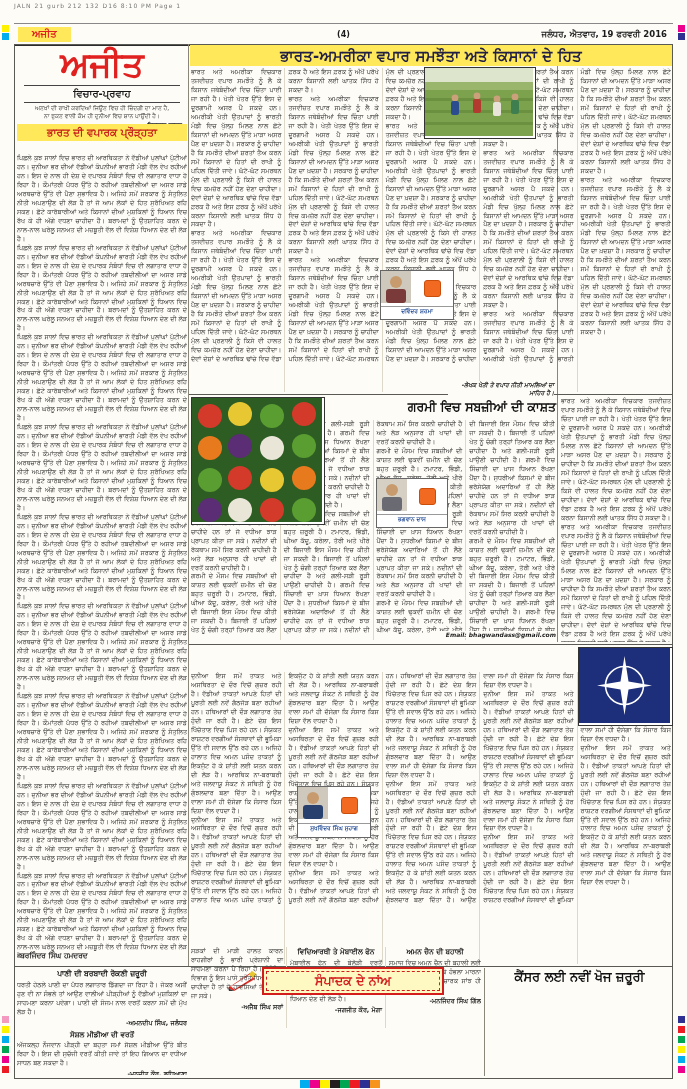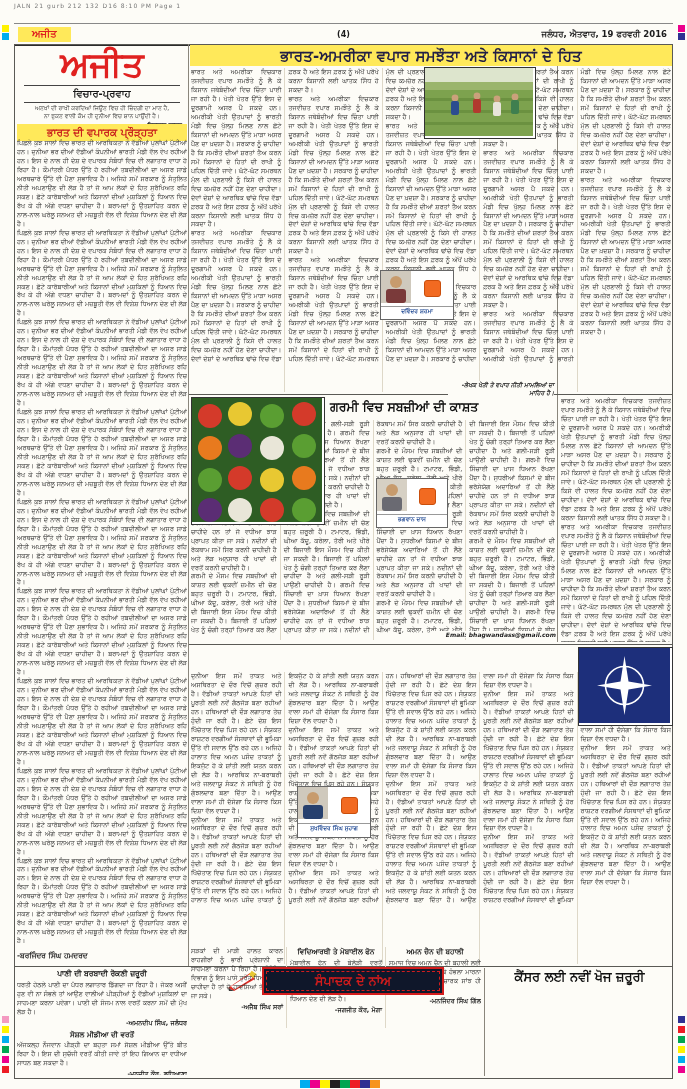--- a/index.html
+++ b/index.html
@@ -25,21 +25,21 @@
   .ed-head{font-size:10.5px;font-weight:800;color:#c9201d;}
   .art-head{font-weight:800;color:#111;}
   .author-box{position:absolute;background:#fff;border:1px solid #666;display:flex;flex-wrap:wrap;z-index:6;}
   .ab-photo{width:30px;height:32px;display:block;}
   .ab-logo-wrap{flex:1;display:flex;align-items:center;justify-content:center;background:#fff;}
   .ab-logo{width:15px;height:15px;background:#f26a21;border-radius:3px;border:1px solid #c94e0c;}
   .ab-name{width:100%;text-align:center;font-size:5.8px;font-weight:bold;color:#16418f;line-height:1.1;padding:1px 0;border-top:1px solid #999;}
   .photo-frame{position:absolute;border:1px solid #333;background:#fff;z-index:5;}
   .credit{font-style:italic;font-weight:bold;font-size:6px;text-align:right;background:#fdfcf7;z-index:6;}
   .letters-title-box{position:absolute;border:2px solid #d31c1c;outline:1px dashed #d31c1c;outline-offset:-5px;
-        background:#0f172a;display:flex;align-items:center;justify-content:center;z-index:6;}
+        background:#fef9c3;display:flex;align-items:center;justify-content:center;z-index:6;}
   .letters-title{font-size:12.5px;font-weight:800;color:#d31c1c;white-space:nowrap;}
   .bl-head{font-size:7.6px;font-weight:800;text-align:center;margin-bottom:2px;color:#111;}
   .cmyk span{font-size:6px;font-weight:bold;margin-right:4px;}
 </style>
 </head>
 <body>
 
 <div class="page">
 
   <div class="reg" style="left:2px;top:25px;background:#fff200"></div>
@@ -86,21 +86,21 @@
     <div class="tagline">ਅਣਖਾਂ ਦੀ ਰਾਖੀ ਕਰਦਿਆਂ ਜਿਊਣ ਵਿਚ ਹੀ ਜ਼ਿੰਦਗੀ ਦਾ ਮਾਣ ਹੈ,</div>
     <div class="tagline">ਨਾ ਝੁਕਣ ਵਾਲੀ ਕੌਮ ਹੀ ਦੁਨੀਆ ਵਿਚ ਸ਼ਾਨ ਪਾਉਂਦੀ ਹੈ।</div>
     <div class="tagline-author" style="padding-right:6px;">-ਇਕਬਾਲ ਸਾਗਰ</div>
     <div style="height:1px;background:#444;margin:3px 2px 0;"></div>
   </div>
 
   <div class="abs yellowbar" style="left:17px;top:124px;width:170px;height:17px;">
     <span class="ed-head">ਭਾਰਤ ਦੀ ਵਪਾਰਕ ਪ੍ਰੌੜ੍ਹਤਾ</span>
   </div>
 
-  <div class="abs bt clip" style="left:17px;top:139px;width:170px;height:804px;">
+  <div class="abs bt clip" style="left:17px;top:154px;width:170px;height:804px;">
     <div>ਪਿਛਲੇ ਕੁਝ ਸਾਲਾਂ ਵਿਚ ਭਾਰਤ ਦੀ ਆਰਥਿਕਤਾ ਨੇ ਵੱਡੀਆਂ ਪੁਲਾਂਘਾਂ ਪੁੱਟੀਆਂ ਹਨ। ਦੁਨੀਆ ਭਰ ਦੀਆਂ ਵੱਡੀਆਂ ਕੰਪਨੀਆਂ ਭਾਰਤੀ ਮੰਡੀ ਵੱਲ ਵੇਖ ਰਹੀਆਂ ਹਨ। ਇਸ ਦੇ ਨਾਲ ਹੀ ਦੇਸ਼ ਦੇ ਵਪਾਰਕ ਸੰਬੰਧਾਂ ਵਿਚ ਵੀ ਲਗਾਤਾਰ ਵਾਧਾ ਹੋ ਰਿਹਾ ਹੈ। ਕੌਮਾਂਤਰੀ ਪੱਧਰ ਉੱਤੇ ਹੋ ਰਹੀਆਂ ਤਬਦੀਲੀਆਂ ਦਾ ਅਸਰ ਸਾਡੇ ਅਰਥਚਾਰੇ ਉੱਤੇ ਵੀ ਪੈਣਾ ਸੁਭਾਵਿਕ ਹੈ। ਅਜਿਹੇ ਸਮੇਂ ਸਰਕਾਰ ਨੂੰ ਸੰਤੁਲਿਤ ਨੀਤੀ ਅਪਣਾਉਣ ਦੀ ਲੋੜ ਹੈ ਤਾਂ ਜੋ ਆਮ ਲੋਕਾਂ ਦੇ ਹਿਤ ਸੁਰੱਖਿਅਤ ਰਹਿ ਸਕਣ। ਛੋਟੇ ਕਾਰੋਬਾਰੀਆਂ ਅਤੇ ਕਿਸਾਨਾਂ ਦੀਆਂ ਮੁਸ਼ਕਿਲਾਂ ਨੂੰ ਧਿਆਨ ਵਿਚ ਰੱਖ ਕੇ ਹੀ ਅੱਗੇ ਵਧਣਾ ਚਾਹੀਦਾ ਹੈ। ਬਰਾਮਦਾਂ ਨੂੰ ਉਤਸ਼ਾਹਿਤ ਕਰਨ ਦੇ ਨਾਲ-ਨਾਲ ਘਰੇਲੂ ਸਨਅਤ ਦੀ ਮਜ਼ਬੂਤੀ ਵੱਲ ਵੀ ਵਿਸ਼ੇਸ਼ ਧਿਆਨ ਦੇਣ ਦੀ ਲੋੜ ਹੈ।</div>
     <div>ਪਿਛਲੇ ਕੁਝ ਸਾਲਾਂ ਵਿਚ ਭਾਰਤ ਦੀ ਆਰਥਿਕਤਾ ਨੇ ਵੱਡੀਆਂ ਪੁਲਾਂਘਾਂ ਪੁੱਟੀਆਂ ਹਨ। ਦੁਨੀਆ ਭਰ ਦੀਆਂ ਵੱਡੀਆਂ ਕੰਪਨੀਆਂ ਭਾਰਤੀ ਮੰਡੀ ਵੱਲ ਵੇਖ ਰਹੀਆਂ ਹਨ। ਇਸ ਦੇ ਨਾਲ ਹੀ ਦੇਸ਼ ਦੇ ਵਪਾਰਕ ਸੰਬੰਧਾਂ ਵਿਚ ਵੀ ਲਗਾਤਾਰ ਵਾਧਾ ਹੋ ਰਿਹਾ ਹੈ। ਕੌਮਾਂਤਰੀ ਪੱਧਰ ਉੱਤੇ ਹੋ ਰਹੀਆਂ ਤਬਦੀਲੀਆਂ ਦਾ ਅਸਰ ਸਾਡੇ ਅਰਥਚਾਰੇ ਉੱਤੇ ਵੀ ਪੈਣਾ ਸੁਭਾਵਿਕ ਹੈ। ਅਜਿਹੇ ਸਮੇਂ ਸਰਕਾਰ ਨੂੰ ਸੰਤੁਲਿਤ ਨੀਤੀ ਅਪਣਾਉਣ ਦੀ ਲੋੜ ਹੈ ਤਾਂ ਜੋ ਆਮ ਲੋਕਾਂ ਦੇ ਹਿਤ ਸੁਰੱਖਿਅਤ ਰਹਿ ਸਕਣ। ਛੋਟੇ ਕਾਰੋਬਾਰੀਆਂ ਅਤੇ ਕਿਸਾਨਾਂ ਦੀਆਂ ਮੁਸ਼ਕਿਲਾਂ ਨੂੰ ਧਿਆਨ ਵਿਚ ਰੱਖ ਕੇ ਹੀ ਅੱਗੇ ਵਧਣਾ ਚਾਹੀਦਾ ਹੈ। ਬਰਾਮਦਾਂ ਨੂੰ ਉਤਸ਼ਾਹਿਤ ਕਰਨ ਦੇ ਨਾਲ-ਨਾਲ ਘਰੇਲੂ ਸਨਅਤ ਦੀ ਮਜ਼ਬੂਤੀ ਵੱਲ ਵੀ ਵਿਸ਼ੇਸ਼ ਧਿਆਨ ਦੇਣ ਦੀ ਲੋੜ ਹੈ।</div>
     <div>ਪਿਛਲੇ ਕੁਝ ਸਾਲਾਂ ਵਿਚ ਭਾਰਤ ਦੀ ਆਰਥਿਕਤਾ ਨੇ ਵੱਡੀਆਂ ਪੁਲਾਂਘਾਂ ਪੁੱਟੀਆਂ ਹਨ। ਦੁਨੀਆ ਭਰ ਦੀਆਂ ਵੱਡੀਆਂ ਕੰਪਨੀਆਂ ਭਾਰਤੀ ਮੰਡੀ ਵੱਲ ਵੇਖ ਰਹੀਆਂ ਹਨ। ਇਸ ਦੇ ਨਾਲ ਹੀ ਦੇਸ਼ ਦੇ ਵਪਾਰਕ ਸੰਬੰਧਾਂ ਵਿਚ ਵੀ ਲਗਾਤਾਰ ਵਾਧਾ ਹੋ ਰਿਹਾ ਹੈ। ਕੌਮਾਂਤਰੀ ਪੱਧਰ ਉੱਤੇ ਹੋ ਰਹੀਆਂ ਤਬਦੀਲੀਆਂ ਦਾ ਅਸਰ ਸਾਡੇ ਅਰਥਚਾਰੇ ਉੱਤੇ ਵੀ ਪੈਣਾ ਸੁਭਾਵਿਕ ਹੈ। ਅਜਿਹੇ ਸਮੇਂ ਸਰਕਾਰ ਨੂੰ ਸੰਤੁਲਿਤ ਨੀਤੀ ਅਪਣਾਉਣ ਦੀ ਲੋੜ ਹੈ ਤਾਂ ਜੋ ਆਮ ਲੋਕਾਂ ਦੇ ਹਿਤ ਸੁਰੱਖਿਅਤ ਰਹਿ ਸਕਣ। ਛੋਟੇ ਕਾਰੋਬਾਰੀਆਂ ਅਤੇ ਕਿਸਾਨਾਂ ਦੀਆਂ ਮੁਸ਼ਕਿਲਾਂ ਨੂੰ ਧਿਆਨ ਵਿਚ ਰੱਖ ਕੇ ਹੀ ਅੱਗੇ ਵਧਣਾ ਚਾਹੀਦਾ ਹੈ। ਬਰਾਮਦਾਂ ਨੂੰ ਉਤਸ਼ਾਹਿਤ ਕਰਨ ਦੇ ਨਾਲ-ਨਾਲ ਘਰੇਲੂ ਸਨਅਤ ਦੀ ਮਜ਼ਬੂਤੀ ਵੱਲ ਵੀ ਵਿਸ਼ੇਸ਼ ਧਿਆਨ ਦੇਣ ਦੀ ਲੋੜ ਹੈ।</div>
     <div>ਪਿਛਲੇ ਕੁਝ ਸਾਲਾਂ ਵਿਚ ਭਾਰਤ ਦੀ ਆਰਥਿਕਤਾ ਨੇ ਵੱਡੀਆਂ ਪੁਲਾਂਘਾਂ ਪੁੱਟੀਆਂ ਹਨ। ਦੁਨੀਆ ਭਰ ਦੀਆਂ ਵੱਡੀਆਂ ਕੰਪਨੀਆਂ ਭਾਰਤੀ ਮੰਡੀ ਵੱਲ ਵੇਖ ਰਹੀਆਂ ਹਨ। ਇਸ ਦੇ ਨਾਲ ਹੀ ਦੇਸ਼ ਦੇ ਵਪਾਰਕ ਸੰਬੰਧਾਂ ਵਿਚ ਵੀ ਲਗਾਤਾਰ ਵਾਧਾ ਹੋ ਰਿਹਾ ਹੈ। ਕੌਮਾਂਤਰੀ ਪੱਧਰ ਉੱਤੇ ਹੋ ਰਹੀਆਂ ਤਬਦੀਲੀਆਂ ਦਾ ਅਸਰ ਸਾਡੇ ਅਰਥਚਾਰੇ ਉੱਤੇ ਵੀ ਪੈਣਾ ਸੁਭਾਵਿਕ ਹੈ। ਅਜਿਹੇ ਸਮੇਂ ਸਰਕਾਰ ਨੂੰ ਸੰਤੁਲਿਤ ਨੀਤੀ ਅਪਣਾਉਣ ਦੀ ਲੋੜ ਹੈ ਤਾਂ ਜੋ ਆਮ ਲੋਕਾਂ ਦੇ ਹਿਤ ਸੁਰੱਖਿਅਤ ਰਹਿ ਸਕਣ। ਛੋਟੇ ਕਾਰੋਬਾਰੀਆਂ ਅਤੇ ਕਿਸਾਨਾਂ ਦੀਆਂ ਮੁਸ਼ਕਿਲਾਂ ਨੂੰ ਧਿਆਨ ਵਿਚ ਰੱਖ ਕੇ ਹੀ ਅੱਗੇ ਵਧਣਾ ਚਾਹੀਦਾ ਹੈ। ਬਰਾਮਦਾਂ ਨੂੰ ਉਤਸ਼ਾਹਿਤ ਕਰਨ ਦੇ ਨਾਲ-ਨਾਲ ਘਰੇਲੂ ਸਨਅਤ ਦੀ ਮਜ਼ਬੂਤੀ ਵੱਲ ਵੀ ਵਿਸ਼ੇਸ਼ ਧਿਆਨ ਦੇਣ ਦੀ ਲੋੜ ਹੈ।</div>
     <div>ਪਿਛਲੇ ਕੁਝ ਸਾਲਾਂ ਵਿਚ ਭਾਰਤ ਦੀ ਆਰਥਿਕਤਾ ਨੇ ਵੱਡੀਆਂ ਪੁਲਾਂਘਾਂ ਪੁੱਟੀਆਂ ਹਨ। ਦੁਨੀਆ ਭਰ ਦੀਆਂ ਵੱਡੀਆਂ ਕੰਪਨੀਆਂ ਭਾਰਤੀ ਮੰਡੀ ਵੱਲ ਵੇਖ ਰਹੀਆਂ ਹਨ। ਇਸ ਦੇ ਨਾਲ ਹੀ ਦੇਸ਼ ਦੇ ਵਪਾਰਕ ਸੰਬੰਧਾਂ ਵਿਚ ਵੀ ਲਗਾਤਾਰ ਵਾਧਾ ਹੋ ਰਿਹਾ ਹੈ। ਕੌਮਾਂਤਰੀ ਪੱਧਰ ਉੱਤੇ ਹੋ ਰਹੀਆਂ ਤਬਦੀਲੀਆਂ ਦਾ ਅਸਰ ਸਾਡੇ ਅਰਥਚਾਰੇ ਉੱਤੇ ਵੀ ਪੈਣਾ ਸੁਭਾਵਿਕ ਹੈ। ਅਜਿਹੇ ਸਮੇਂ ਸਰਕਾਰ ਨੂੰ ਸੰਤੁਲਿਤ ਨੀਤੀ ਅਪਣਾਉਣ ਦੀ ਲੋੜ ਹੈ ਤਾਂ ਜੋ ਆਮ ਲੋਕਾਂ ਦੇ ਹਿਤ ਸੁਰੱਖਿਅਤ ਰਹਿ ਸਕਣ। ਛੋਟੇ ਕਾਰੋਬਾਰੀਆਂ ਅਤੇ ਕਿਸਾਨਾਂ ਦੀਆਂ ਮੁਸ਼ਕਿਲਾਂ ਨੂੰ ਧਿਆਨ ਵਿਚ ਰੱਖ ਕੇ ਹੀ ਅੱਗੇ ਵਧਣਾ ਚਾਹੀਦਾ ਹੈ। ਬਰਾਮਦਾਂ ਨੂੰ ਉਤਸ਼ਾਹਿਤ ਕਰਨ ਦੇ ਨਾਲ-ਨਾਲ ਘਰੇਲੂ ਸਨਅਤ ਦੀ ਮਜ਼ਬੂਤੀ ਵੱਲ ਵੀ ਵਿਸ਼ੇਸ਼ ਧਿਆਨ ਦੇਣ ਦੀ ਲੋੜ ਹੈ।</div>
     <div>ਪਿਛਲੇ ਕੁਝ ਸਾਲਾਂ ਵਿਚ ਭਾਰਤ ਦੀ ਆਰਥਿਕਤਾ ਨੇ ਵੱਡੀਆਂ ਪੁਲਾਂਘਾਂ ਪੁੱਟੀਆਂ ਹਨ। ਦੁਨੀਆ ਭਰ ਦੀਆਂ ਵੱਡੀਆਂ ਕੰਪਨੀਆਂ ਭਾਰਤੀ ਮੰਡੀ ਵੱਲ ਵੇਖ ਰਹੀਆਂ ਹਨ। ਇਸ ਦੇ ਨਾਲ ਹੀ ਦੇਸ਼ ਦੇ ਵਪਾਰਕ ਸੰਬੰਧਾਂ ਵਿਚ ਵੀ ਲਗਾਤਾਰ ਵਾਧਾ ਹੋ ਰਿਹਾ ਹੈ। ਕੌਮਾਂਤਰੀ ਪੱਧਰ ਉੱਤੇ ਹੋ ਰਹੀਆਂ ਤਬਦੀਲੀਆਂ ਦਾ ਅਸਰ ਸਾਡੇ ਅਰਥਚਾਰੇ ਉੱਤੇ ਵੀ ਪੈਣਾ ਸੁਭਾਵਿਕ ਹੈ। ਅਜਿਹੇ ਸਮੇਂ ਸਰਕਾਰ ਨੂੰ ਸੰਤੁਲਿਤ ਨੀਤੀ ਅਪਣਾਉਣ ਦੀ ਲੋੜ ਹੈ ਤਾਂ ਜੋ ਆਮ ਲੋਕਾਂ ਦੇ ਹਿਤ ਸੁਰੱਖਿਅਤ ਰਹਿ ਸਕਣ। ਛੋਟੇ ਕਾਰੋਬਾਰੀਆਂ ਅਤੇ ਕਿਸਾਨਾਂ ਦੀਆਂ ਮੁਸ਼ਕਿਲਾਂ ਨੂੰ ਧਿਆਨ ਵਿਚ ਰੱਖ ਕੇ ਹੀ ਅੱਗੇ ਵਧਣਾ ਚਾਹੀਦਾ ਹੈ। ਬਰਾਮਦਾਂ ਨੂੰ ਉਤਸ਼ਾਹਿਤ ਕਰਨ ਦੇ ਨਾਲ-ਨਾਲ ਘਰੇਲੂ ਸਨਅਤ ਦੀ ਮਜ਼ਬੂਤੀ ਵੱਲ ਵੀ ਵਿਸ਼ੇਸ਼ ਧਿਆਨ ਦੇਣ ਦੀ ਲੋੜ ਹੈ।</div>
     <div>ਪਿਛਲੇ ਕੁਝ ਸਾਲਾਂ ਵਿਚ ਭਾਰਤ ਦੀ ਆਰਥਿਕਤਾ ਨੇ ਵੱਡੀਆਂ ਪੁਲਾਂਘਾਂ ਪੁੱਟੀਆਂ ਹਨ। ਦੁਨੀਆ ਭਰ ਦੀਆਂ ਵੱਡੀਆਂ ਕੰਪਨੀਆਂ ਭਾਰਤੀ ਮੰਡੀ ਵੱਲ ਵੇਖ ਰਹੀਆਂ ਹਨ। ਇਸ ਦੇ ਨਾਲ ਹੀ ਦੇਸ਼ ਦੇ ਵਪਾਰਕ ਸੰਬੰਧਾਂ ਵਿਚ ਵੀ ਲਗਾਤਾਰ ਵਾਧਾ ਹੋ ਰਿਹਾ ਹੈ। ਕੌਮਾਂਤਰੀ ਪੱਧਰ ਉੱਤੇ ਹੋ ਰਹੀਆਂ ਤਬਦੀਲੀਆਂ ਦਾ ਅਸਰ ਸਾਡੇ ਅਰਥਚਾਰੇ ਉੱਤੇ ਵੀ ਪੈਣਾ ਸੁਭਾਵਿਕ ਹੈ। ਅਜਿਹੇ ਸਮੇਂ ਸਰਕਾਰ ਨੂੰ ਸੰਤੁਲਿਤ ਨੀਤੀ ਅਪਣਾਉਣ ਦੀ ਲੋੜ ਹੈ ਤਾਂ ਜੋ ਆਮ ਲੋਕਾਂ ਦੇ ਹਿਤ ਸੁਰੱਖਿਅਤ ਰਹਿ ਸਕਣ। ਛੋਟੇ ਕਾਰੋਬਾਰੀਆਂ ਅਤੇ ਕਿਸਾਨਾਂ ਦੀਆਂ ਮੁਸ਼ਕਿਲਾਂ ਨੂੰ ਧਿਆਨ ਵਿਚ ਰੱਖ ਕੇ ਹੀ ਅੱਗੇ ਵਧਣਾ ਚਾਹੀਦਾ ਹੈ। ਬਰਾਮਦਾਂ ਨੂੰ ਉਤਸ਼ਾਹਿਤ ਕਰਨ ਦੇ ਨਾਲ-ਨਾਲ ਘਰੇਲੂ ਸਨਅਤ ਦੀ ਮਜ਼ਬੂਤੀ ਵੱਲ ਵੀ ਵਿਸ਼ੇਸ਼ ਧਿਆਨ ਦੇਣ ਦੀ ਲੋੜ ਹੈ।</div>
     <div>ਪਿਛਲੇ ਕੁਝ ਸਾਲਾਂ ਵਿਚ ਭਾਰਤ ਦੀ ਆਰਥਿਕਤਾ ਨੇ ਵੱਡੀਆਂ ਪੁਲਾਂਘਾਂ ਪੁੱਟੀਆਂ ਹਨ। ਦੁਨੀਆ ਭਰ ਦੀਆਂ ਵੱਡੀਆਂ ਕੰਪਨੀਆਂ ਭਾਰਤੀ ਮੰਡੀ ਵੱਲ ਵੇਖ ਰਹੀਆਂ ਹਨ। ਇਸ ਦੇ ਨਾਲ ਹੀ ਦੇਸ਼ ਦੇ ਵਪਾਰਕ ਸੰਬੰਧਾਂ ਵਿਚ ਵੀ ਲਗਾਤਾਰ ਵਾਧਾ ਹੋ ਰਿਹਾ ਹੈ। ਕੌਮਾਂਤਰੀ ਪੱਧਰ ਉੱਤੇ ਹੋ ਰਹੀਆਂ ਤਬਦੀਲੀਆਂ ਦਾ ਅਸਰ ਸਾਡੇ ਅਰਥਚਾਰੇ ਉੱਤੇ ਵੀ ਪੈਣਾ ਸੁਭਾਵਿਕ ਹੈ। ਅਜਿਹੇ ਸਮੇਂ ਸਰਕਾਰ ਨੂੰ ਸੰਤੁਲਿਤ ਨੀਤੀ ਅਪਣਾਉਣ ਦੀ ਲੋੜ ਹੈ ਤਾਂ ਜੋ ਆਮ ਲੋਕਾਂ ਦੇ ਹਿਤ ਸੁਰੱਖਿਅਤ ਰਹਿ ਸਕਣ। ਛੋਟੇ ਕਾਰੋਬਾਰੀਆਂ ਅਤੇ ਕਿਸਾਨਾਂ ਦੀਆਂ ਮੁਸ਼ਕਿਲਾਂ ਨੂੰ ਧਿਆਨ ਵਿਚ ਰੱਖ ਕੇ ਹੀ ਅੱਗੇ ਵਧਣਾ ਚਾਹੀਦਾ ਹੈ। ਬਰਾਮਦਾਂ ਨੂੰ ਉਤਸ਼ਾਹਿਤ ਕਰਨ ਦੇ ਨਾਲ-ਨਾਲ ਘਰੇਲੂ ਸਨਅਤ ਦੀ ਮਜ਼ਬੂਤੀ ਵੱਲ ਵੀ ਵਿਸ਼ੇਸ਼ ਧਿਆਨ ਦੇਣ ਦੀ ਲੋੜ ਹੈ।</div>
     <div>ਪਿਛਲੇ ਕੁਝ ਸਾਲਾਂ ਵਿਚ ਭਾਰਤ ਦੀ ਆਰਥਿਕਤਾ ਨੇ ਵੱਡੀਆਂ ਪੁਲਾਂਘਾਂ ਪੁੱਟੀਆਂ ਹਨ। ਦੁਨੀਆ ਭਰ ਦੀਆਂ ਵੱਡੀਆਂ ਕੰਪਨੀਆਂ ਭਾਰਤੀ ਮੰਡੀ ਵੱਲ ਵੇਖ ਰਹੀਆਂ ਹਨ। ਇਸ ਦੇ ਨਾਲ ਹੀ ਦੇਸ਼ ਦੇ ਵਪਾਰਕ ਸੰਬੰਧਾਂ ਵਿਚ ਵੀ ਲਗਾਤਾਰ ਵਾਧਾ ਹੋ ਰਿਹਾ ਹੈ। ਕੌਮਾਂਤਰੀ ਪੱਧਰ ਉੱਤੇ ਹੋ ਰਹੀਆਂ ਤਬਦੀਲੀਆਂ ਦਾ ਅਸਰ ਸਾਡੇ ਅਰਥਚਾਰੇ ਉੱਤੇ ਵੀ ਪੈਣਾ ਸੁਭਾਵਿਕ ਹੈ। ਅਜਿਹੇ ਸਮੇਂ ਸਰਕਾਰ ਨੂੰ ਸੰਤੁਲਿਤ ਨੀਤੀ ਅਪਣਾਉਣ ਦੀ ਲੋੜ ਹੈ ਤਾਂ ਜੋ ਆਮ ਲੋਕਾਂ ਦੇ ਹਿਤ ਸੁਰੱਖਿਅਤ ਰਹਿ ਸਕਣ। ਛੋਟੇ ਕਾਰੋਬਾਰੀਆਂ ਅਤੇ ਕਿਸਾਨਾਂ ਦੀਆਂ ਮੁਸ਼ਕਿਲਾਂ ਨੂੰ ਧਿਆਨ ਵਿਚ ਰੱਖ ਕੇ ਹੀ ਅੱਗੇ ਵਧਣਾ ਚਾਹੀਦਾ ਹੈ। ਬਰਾਮਦਾਂ ਨੂੰ ਉਤਸ਼ਾਹਿਤ ਕਰਨ ਦੇ ਨਾਲ-ਨਾਲ ਘਰੇਲੂ ਸਨਅਤ ਦੀ ਮਜ਼ਬੂਤੀ ਵੱਲ ਵੀ ਵਿਸ਼ੇਸ਼ ਧਿਆਨ ਦੇਣ ਦੀ ਲੋੜ ਹੈ।</div>
   </div>
@@ -156,21 +156,21 @@
   </div>
 
   <div class="abs credit" style="left:448px;top:381px;width:106px;">-ਲੇਖਕ ਖੇਤੀ ਤੇ ਵਪਾਰ ਨੀਤੀ ਮਾਮਲਿਆਂ ਦਾ ਮਾਹਿਰ ਹੈ।</div>
 
   <div class="abs bt clip" style="left:561px;top:397px;width:110px;height:245px;">
     <div>ਭਾਰਤ ਅਤੇ ਅਮਰੀਕਾ ਵਿਚਕਾਰ ਤਜਵੀਜ਼ਤ ਵਪਾਰ ਸਮਝੌਤੇ ਨੂੰ ਲੈ ਕੇ ਕਿਸਾਨ ਜਥੇਬੰਦੀਆਂ ਵਿਚ ਚਿੰਤਾ ਪਾਈ ਜਾ ਰਹੀ ਹੈ। ਖੇਤੀ ਖੇਤਰ ਉੱਤੇ ਇਸ ਦੇ ਦੂਰਗਾਮੀ ਅਸਰ ਪੈ ਸਕਦੇ ਹਨ। ਅਮਰੀਕੀ ਖੇਤੀ ਉਤਪਾਦਾਂ ਨੂੰ ਭਾਰਤੀ ਮੰਡੀ ਵਿਚ ਖੁੱਲ੍ਹ ਮਿਲਣ ਨਾਲ ਛੋਟੇ ਕਿਸਾਨਾਂ ਦੀ ਆਮਦਨ ਉੱਤੇ ਮਾੜਾ ਅਸਰ ਪੈਣ ਦਾ ਖ਼ਦਸ਼ਾ ਹੈ। ਸਰਕਾਰ ਨੂੰ ਚਾਹੀਦਾ ਹੈ ਕਿ ਸਮਝੌਤੇ ਦੀਆਂ ਸ਼ਰਤਾਂ ਤੈਅ ਕਰਨ ਸਮੇਂ ਕਿਸਾਨਾਂ ਦੇ ਹਿਤਾਂ ਦੀ ਰਾਖੀ ਨੂੰ ਪਹਿਲ ਦਿੱਤੀ ਜਾਵੇ। ਘੱਟੋ-ਘੱਟ ਸਮਰਥਨ ਮੁੱਲ ਦੀ ਪ੍ਰਣਾਲੀ ਨੂੰ ਕਿਸੇ ਵੀ ਹਾਲਤ ਵਿਚ ਕਮਜ਼ੋਰ ਨਹੀਂ ਹੋਣ ਦੇਣਾ ਚਾਹੀਦਾ। ਦੋਵਾਂ ਦੇਸ਼ਾਂ ਦੇ ਆਰਥਿਕ ਢਾਂਚੇ ਵਿਚ ਵੱਡਾ ਫ਼ਰਕ ਹੈ ਅਤੇ ਇਸ ਫ਼ਰਕ ਨੂੰ ਅੱਖੋਂ ਪਰੋਖੇ ਕਰਨਾ ਕਿਸਾਨੀ ਲਈ ਘਾਤਕ ਸਿੱਧ ਹੋ ਸਕਦਾ ਹੈ।</div>
     <div>ਭਾਰਤ ਅਤੇ ਅਮਰੀਕਾ ਵਿਚਕਾਰ ਤਜਵੀਜ਼ਤ ਵਪਾਰ ਸਮਝੌਤੇ ਨੂੰ ਲੈ ਕੇ ਕਿਸਾਨ ਜਥੇਬੰਦੀਆਂ ਵਿਚ ਚਿੰਤਾ ਪਾਈ ਜਾ ਰਹੀ ਹੈ। ਖੇਤੀ ਖੇਤਰ ਉੱਤੇ ਇਸ ਦੇ ਦੂਰਗਾਮੀ ਅਸਰ ਪੈ ਸਕਦੇ ਹਨ। ਅਮਰੀਕੀ ਖੇਤੀ ਉਤਪਾਦਾਂ ਨੂੰ ਭਾਰਤੀ ਮੰਡੀ ਵਿਚ ਖੁੱਲ੍ਹ ਮਿਲਣ ਨਾਲ ਛੋਟੇ ਕਿਸਾਨਾਂ ਦੀ ਆਮਦਨ ਉੱਤੇ ਮਾੜਾ ਅਸਰ ਪੈਣ ਦਾ ਖ਼ਦਸ਼ਾ ਹੈ। ਸਰਕਾਰ ਨੂੰ ਚਾਹੀਦਾ ਹੈ ਕਿ ਸਮਝੌਤੇ ਦੀਆਂ ਸ਼ਰਤਾਂ ਤੈਅ ਕਰਨ ਸਮੇਂ ਕਿਸਾਨਾਂ ਦੇ ਹਿਤਾਂ ਦੀ ਰਾਖੀ ਨੂੰ ਪਹਿਲ ਦਿੱਤੀ ਜਾਵੇ। ਘੱਟੋ-ਘੱਟ ਸਮਰਥਨ ਮੁੱਲ ਦੀ ਪ੍ਰਣਾਲੀ ਨੂੰ ਕਿਸੇ ਵੀ ਹਾਲਤ ਵਿਚ ਕਮਜ਼ੋਰ ਨਹੀਂ ਹੋਣ ਦੇਣਾ ਚਾਹੀਦਾ। ਦੋਵਾਂ ਦੇਸ਼ਾਂ ਦੇ ਆਰਥਿਕ ਢਾਂਚੇ ਵਿਚ ਵੱਡਾ ਫ਼ਰਕ ਹੈ ਅਤੇ ਇਸ ਫ਼ਰਕ ਨੂੰ ਅੱਖੋਂ ਪਰੋਖੇ ਕਰਨਾ ਕਿਸਾਨੀ ਲਈ ਘਾਤਕ ਸਿੱਧ ਹੋ ਸਕਦਾ ਹੈ।</div>
 
   </div>
 
-  <div class="abs art-head" style="left:330px;top:399px;width:226px;font-size:12.5px;text-align:left;background:#fdfcf7;z-index:6;">ਗਰਮੀ ਵਿਚ ਸਬਜ਼ੀਆਂ ਦੀ ਕਾਸ਼ਤ</div>
+  <div class="abs art-head" style="left:330px;top:399px;width:226px;font-size:12.5px;text-align:right;background:#fdfcf7;z-index:6;">ਗਰਮੀ ਵਿਚ ਸਬਜ਼ੀਆਂ ਦੀ ਕਾਸ਼ਤ</div>
 
   <div class="abs bt cols" style="left:191px;top:420px;width:364px;height:220px;column-count:4;">
     <div>ਗਰਮੀ ਦੇ ਮੌਸਮ ਵਿਚ ਸਬਜ਼ੀਆਂ ਦੀ ਕਾਸ਼ਤ ਲਈ ਢੁਕਵੀਂ ਜ਼ਮੀਨ ਦੀ ਚੋਣ ਬਹੁਤ ਜ਼ਰੂਰੀ ਹੈ। ਟਮਾਟਰ, ਭਿੰਡੀ, ਘੀਆ ਕੱਦੂ, ਕਰੇਲਾ, ਤੋਰੀ ਅਤੇ ਖੀਰੇ ਦੀ ਬਿਜਾਈ ਇਸ ਮੌਸਮ ਵਿਚ ਕੀਤੀ ਜਾ ਸਕਦੀ ਹੈ। ਬਿਜਾਈ ਤੋਂ ਪਹਿਲਾਂ ਖੇਤ ਨੂੰ ਚੰਗੀ ਤਰ੍ਹਾਂ ਤਿਆਰ ਕਰ ਲੈਣਾ ਚਾਹੀਦਾ ਹੈ ਅਤੇ ਗਲੀ-ਸੜੀ ਰੂੜੀ ਪਾਉਣੀ ਚਾਹੀਦੀ ਹੈ। ਗਰਮੀ ਵਿਚ ਸਿੰਚਾਈ ਦਾ ਖ਼ਾਸ ਧਿਆਨ ਰੱਖਣਾ ਪੈਂਦਾ ਹੈ। ਸੁਧਰੀਆਂ ਕਿਸਮਾਂ ਦੇ ਬੀਜ ਭਰੋਸੇਯੋਗ ਅਦਾਰਿਆਂ ਤੋਂ ਹੀ ਲੈਣੇ ਚਾਹੀਦੇ ਹਨ ਤਾਂ ਜੋ ਵਧੀਆ ਝਾੜ ਪ੍ਰਾਪਤ ਕੀਤਾ ਜਾ ਸਕੇ। ਨਦੀਨਾਂ ਦੀ ਰੋਕਥਾਮ ਸਮੇਂ ਸਿਰ ਕਰਨੀ ਚਾਹੀਦੀ ਹੈ ਅਤੇ ਲੋੜ ਅਨੁਸਾਰ ਹੀ ਖਾਦਾਂ ਦੀ ਵਰਤੋਂ ਕਰਨੀ ਚਾਹੀਦੀ ਹੈ।</div>
     <div>ਗਰਮੀ ਦੇ ਮੌਸਮ ਵਿਚ ਸਬਜ਼ੀਆਂ ਦੀ ਕਾਸ਼ਤ ਲਈ ਢੁਕਵੀਂ ਜ਼ਮੀਨ ਦੀ ਚੋਣ ਬਹੁਤ ਜ਼ਰੂਰੀ ਹੈ। ਟਮਾਟਰ, ਭਿੰਡੀ, ਘੀਆ ਕੱਦੂ, ਕਰੇਲਾ, ਤੋਰੀ ਅਤੇ ਖੀਰੇ ਦੀ ਬਿਜਾਈ ਇਸ ਮੌਸਮ ਵਿਚ ਕੀਤੀ ਜਾ ਸਕਦੀ ਹੈ। ਬਿਜਾਈ ਤੋਂ ਪਹਿਲਾਂ ਖੇਤ ਨੂੰ ਚੰਗੀ ਤਰ੍ਹਾਂ ਤਿਆਰ ਕਰ ਲੈਣਾ ਚਾਹੀਦਾ ਹੈ ਅਤੇ ਗਲੀ-ਸੜੀ ਰੂੜੀ ਪਾਉਣੀ ਚਾਹੀਦੀ ਹੈ। ਗਰਮੀ ਵਿਚ ਸਿੰਚਾਈ ਦਾ ਖ਼ਾਸ ਧਿਆਨ ਰੱਖਣਾ ਪੈਂਦਾ ਹੈ। ਸੁਧਰੀਆਂ ਕਿਸਮਾਂ ਦੇ ਬੀਜ ਭਰੋਸੇਯੋਗ ਅਦਾਰਿਆਂ ਤੋਂ ਹੀ ਲੈਣੇ ਚਾਹੀਦੇ ਹਨ ਤਾਂ ਜੋ ਵਧੀਆ ਝਾੜ ਪ੍ਰਾਪਤ ਕੀਤਾ ਜਾ ਸਕੇ। ਨਦੀਨਾਂ ਦੀ ਰੋਕਥਾਮ ਸਮੇਂ ਸਿਰ ਕਰਨੀ ਚਾਹੀਦੀ ਹੈ ਅਤੇ ਲੋੜ ਅਨੁਸਾਰ ਹੀ ਖਾਦਾਂ ਦੀ ਵਰਤੋਂ ਕਰਨੀ ਚਾਹੀਦੀ ਹੈ।</div>
     <div>ਗਰਮੀ ਦੇ ਮੌਸਮ ਵਿਚ ਸਬਜ਼ੀਆਂ ਦੀ ਕਾਸ਼ਤ ਲਈ ਢੁਕਵੀਂ ਜ਼ਮੀਨ ਦੀ ਚੋਣ ਬਹੁਤ ਜ਼ਰੂਰੀ ਹੈ। ਟਮਾਟਰ, ਭਿੰਡੀ, ਘੀਆ ਕੱਦੂ, ਕਰੇਲਾ, ਤੋਰੀ ਅਤੇ ਖੀਰੇ ਦੀ ਬਿਜਾਈ ਇਸ ਮੌਸਮ ਵਿਚ ਕੀਤੀ ਜਾ ਸਕਦੀ ਹੈ। ਬਿਜਾਈ ਤੋਂ ਪਹਿਲਾਂ ਖੇਤ ਨੂੰ ਚੰਗੀ ਤਰ੍ਹਾਂ ਤਿਆਰ ਕਰ ਲੈਣਾ ਚਾਹੀਦਾ ਹੈ ਅਤੇ ਗਲੀ-ਸੜੀ ਰੂੜੀ ਪਾਉਣੀ ਚਾਹੀਦੀ ਹੈ। ਗਰਮੀ ਵਿਚ ਸਿੰਚਾਈ ਦਾ ਖ਼ਾਸ ਧਿਆਨ ਰੱਖਣਾ ਪੈਂਦਾ ਹੈ। ਸੁਧਰੀਆਂ ਕਿਸਮਾਂ ਦੇ ਬੀਜ ਭਰੋਸੇਯੋਗ ਅਦਾਰਿਆਂ ਤੋਂ ਹੀ ਲੈਣੇ ਚਾਹੀਦੇ ਹਨ ਤਾਂ ਜੋ ਵਧੀਆ ਝਾੜ ਪ੍ਰਾਪਤ ਕੀਤਾ ਜਾ ਸਕੇ। ਨਦੀਨਾਂ ਦੀ ਰੋਕਥਾਮ ਸਮੇਂ ਸਿਰ ਕਰਨੀ ਚਾਹੀਦੀ ਹੈ ਅਤੇ ਲੋੜ ਅਨੁਸਾਰ ਹੀ ਖਾਦਾਂ ਦੀ ਵਰਤੋਂ ਕਰਨੀ ਚਾਹੀਦੀ ਹੈ।</div>
     <div>ਗਰਮੀ ਦੇ ਮੌਸਮ ਵਿਚ ਸਬਜ਼ੀਆਂ ਦੀ ਕਾਸ਼ਤ ਲਈ ਢੁਕਵੀਂ ਜ਼ਮੀਨ ਦੀ ਚੋਣ ਬਹੁਤ ਜ਼ਰੂਰੀ ਹੈ। ਟਮਾਟਰ, ਭਿੰਡੀ, ਘੀਆ ਕੱਦੂ, ਕਰੇਲਾ, ਤੋਰੀ ਅਤੇ ਖੀਰੇ ਦੀ ਬਿਜਾਈ ਇਸ ਮੌਸਮ ਵਿਚ ਕੀਤੀ ਜਾ ਸਕਦੀ ਹੈ। ਬਿਜਾਈ ਤੋਂ ਪਹਿਲਾਂ ਖੇਤ ਨੂੰ ਚੰਗੀ ਤਰ੍ਹਾਂ ਤਿਆਰ ਕਰ ਲੈਣਾ ਚਾਹੀਦਾ ਹੈ ਅਤੇ ਗਲੀ-ਸੜੀ ਰੂੜੀ ਪਾਉਣੀ ਚਾਹੀਦੀ ਹੈ। ਗਰਮੀ ਵਿਚ ਸਿੰਚਾਈ ਦਾ ਖ਼ਾਸ ਧਿਆਨ ਰੱਖਣਾ ਪੈਂਦਾ ਹੈ। ਸੁਧਰੀਆਂ ਕਿਸਮਾਂ ਦੇ ਬੀਜ ਭਰੋਸੇਯੋਗ ਅਦਾਰਿਆਂ ਤੋਂ ਹੀ ਲੈਣੇ ਚਾਹੀਦੇ ਹਨ ਤਾਂ ਜੋ ਵਧੀਆ ਝਾੜ ਪ੍ਰਾਪਤ ਕੀਤਾ ਜਾ ਸਕੇ। ਨਦੀਨਾਂ ਦੀ ਰੋਕਥਾਮ ਸਮੇਂ ਸਿਰ ਕਰਨੀ ਚਾਹੀਦੀ ਹੈ ਅਤੇ ਲੋੜ ਅਨੁਸਾਰ ਹੀ ਖਾਦਾਂ ਦੀ ਵਰਤੋਂ ਕਰਨੀ ਚਾਹੀਦੀ ਹੈ।</div>
     <div>ਗਰਮੀ ਦੇ ਮੌਸਮ ਵਿਚ ਸਬਜ਼ੀਆਂ ਦੀ ਕਾਸ਼ਤ ਲਈ ਢੁਕਵੀਂ ਜ਼ਮੀਨ ਦੀ ਚੋਣ ਬਹੁਤ ਜ਼ਰੂਰੀ ਹੈ। ਟਮਾਟਰ, ਭਿੰਡੀ, ਘੀਆ ਕੱਦੂ, ਕਰੇਲਾ, ਤੋਰੀ ਅਤੇ ਖੀਰੇ ਦੀ ਬਿਜਾਈ ਇਸ ਮੌਸਮ ਵਿਚ ਕੀਤੀ ਜਾ ਸਕਦੀ ਹੈ। ਬਿਜਾਈ ਤੋਂ ਪਹਿਲਾਂ ਖੇਤ ਨੂੰ ਚੰਗੀ ਤਰ੍ਹਾਂ ਤਿਆਰ ਕਰ ਲੈਣਾ ਚਾਹੀਦਾ ਹੈ ਅਤੇ ਗਲੀ-ਸੜੀ ਰੂੜੀ ਪਾਉਣੀ ਚਾਹੀਦੀ ਹੈ। ਗਰਮੀ ਵਿਚ ਸਿੰਚਾਈ ਦਾ ਖ਼ਾਸ ਧਿਆਨ ਰੱਖਣਾ ਪੈਂਦਾ ਹੈ। ਸੁਧਰੀਆਂ ਕਿਸਮਾਂ ਦੇ ਬੀਜ ਭਰੋਸੇਯੋਗ ਅਦਾਰਿਆਂ ਤੋਂ ਹੀ ਲੈਣੇ ਚਾਹੀਦੇ ਹਨ ਤਾਂ ਜੋ ਵਧੀਆ ਝਾੜ ਪ੍ਰਾਪਤ ਕੀਤਾ ਜਾ ਸਕੇ। ਨਦੀਨਾਂ ਦੀ ਰੋਕਥਾਮ ਸਮੇਂ ਸਿਰ ਕਰਨੀ ਚਾਹੀਦੀ ਹੈ ਅਤੇ ਲੋੜ ਅਨੁਸਾਰ ਹੀ ਖਾਦਾਂ ਦੀ ਵਰਤੋਂ ਕਰਨੀ ਚਾਹੀਦੀ ਹੈ।</div>
     <div>ਗਰਮੀ ਦੇ ਮੌਸਮ ਵਿਚ ਸਬਜ਼ੀਆਂ ਦੀ ਕਾਸ਼ਤ ਲਈ ਢੁਕਵੀਂ ਜ਼ਮੀਨ ਦੀ ਚੋਣ ਬਹੁਤ ਜ਼ਰੂਰੀ ਹੈ। ਟਮਾਟਰ, ਭਿੰਡੀ, ਘੀਆ ਕੱਦੂ, ਕਰੇਲਾ, ਤੋਰੀ ਅਤੇ ਖੀਰੇ ਦੀ ਬਿਜਾਈ ਇਸ ਮੌਸਮ ਵਿਚ ਕੀਤੀ ਜਾ ਸਕਦੀ ਹੈ। ਬਿਜਾਈ ਤੋਂ ਪਹਿਲਾਂ ਖੇਤ ਨੂੰ ਚੰਗੀ ਤਰ੍ਹਾਂ ਤਿਆਰ ਕਰ ਲੈਣਾ ਚਾਹੀਦਾ ਹੈ ਅਤੇ ਗਲੀ-ਸੜੀ ਰੂੜੀ ਪਾਉਣੀ ਚਾਹੀਦੀ ਹੈ। ਗਰਮੀ ਵਿਚ ਸਿੰਚਾਈ ਦਾ ਖ਼ਾਸ ਧਿਆਨ ਰੱਖਣਾ ਪੈਂਦਾ ਹੈ। ਸੁਧਰੀਆਂ ਕਿਸਮਾਂ ਦੇ ਬੀਜ ਭਰੋਸੇਯੋਗ ਅਦਾਰਿਆਂ ਤੋਂ ਹੀ ਲੈਣੇ ਚਾਹੀਦੇ ਹਨ ਤਾਂ ਜੋ ਵਧੀਆ ਝਾੜ ਪ੍ਰਾਪਤ ਕੀਤਾ ਜਾ ਸਕੇ। ਨਦੀਨਾਂ ਦੀ ਰੋਕਥਾਮ ਸਮੇਂ ਸਿਰ ਕਰਨੀ ਚਾਹੀਦੀ ਹੈ ਅਤੇ ਲੋੜ ਅਨੁਸਾਰ ਹੀ ਖਾਦਾਂ ਦੀ ਵਰਤੋਂ ਕਰਨੀ ਚਾਹੀਦੀ ਹੈ।</div>
 
   </div>

